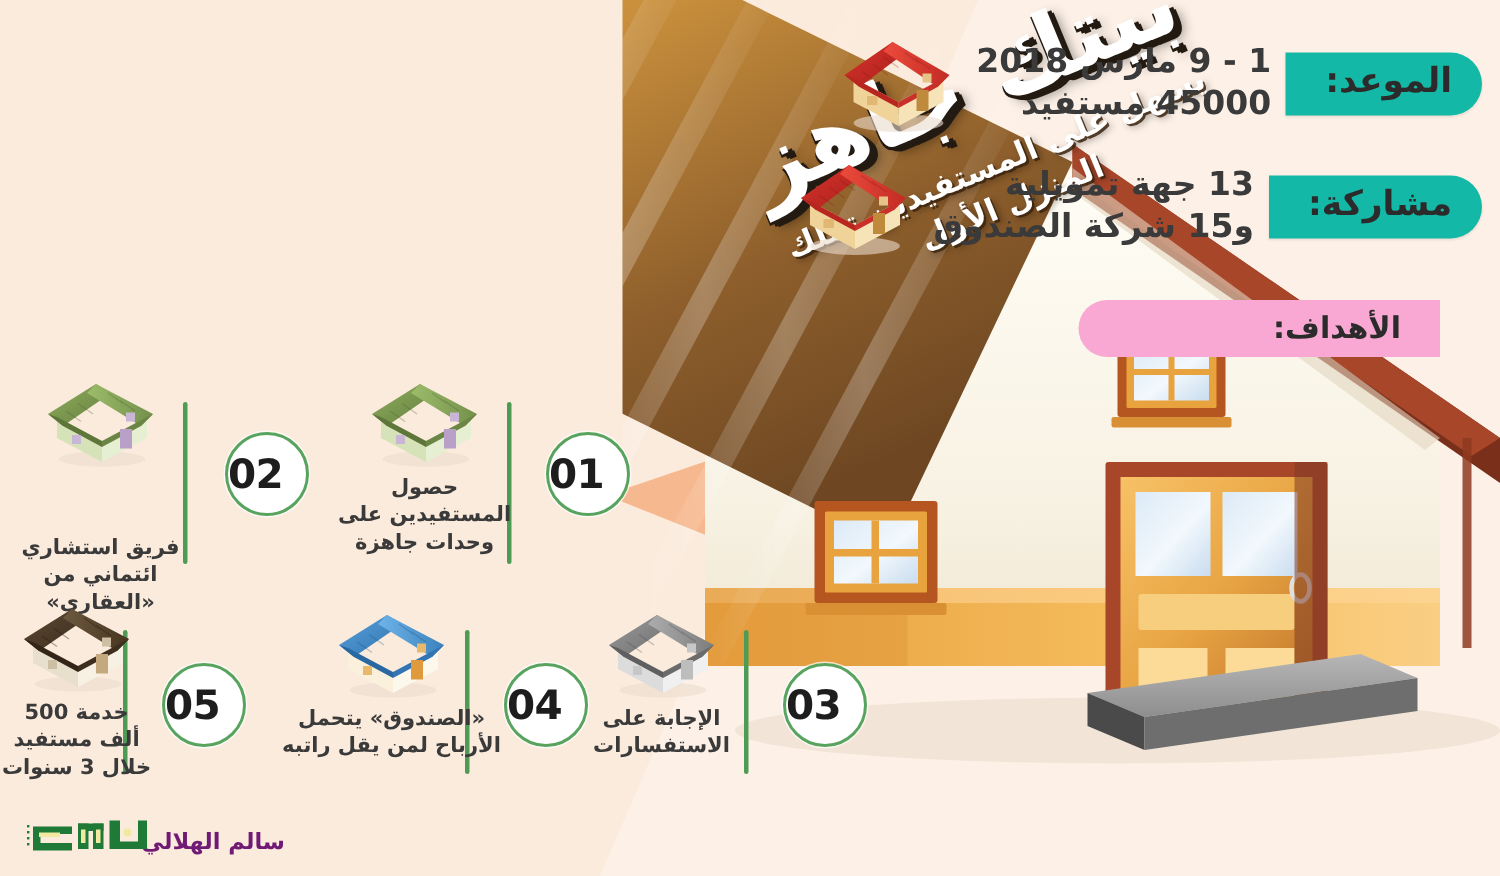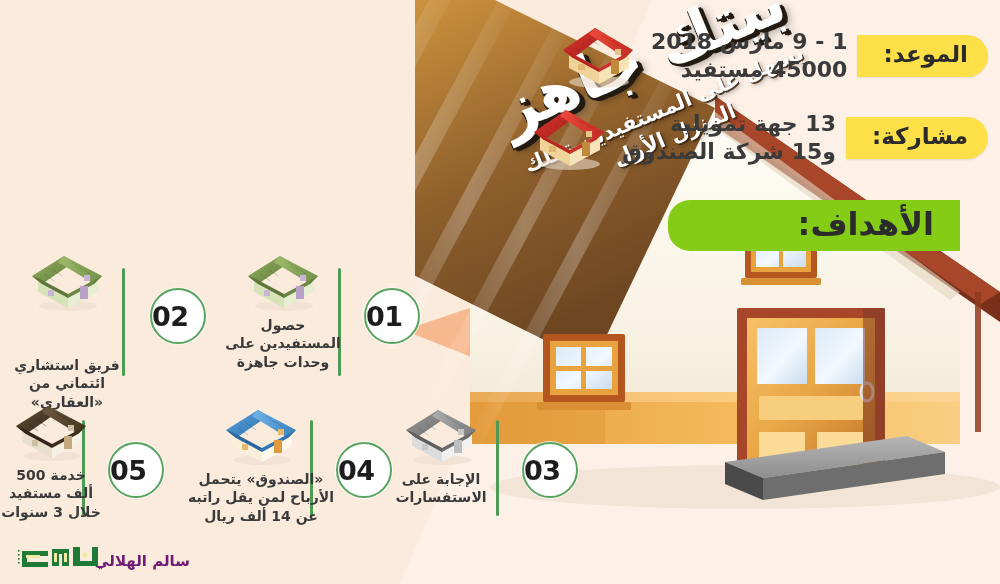--- a/index.html
+++ b/index.html
@@ -15,41 +15,41 @@
   .bg-wedge{
     position:absolute;left:400px;top:0;width:600px;height:584px;
     background:#FDF1E7;
     clip-path:polygon(42% 0, 100% 0, 100% 100%, 0 100%);
     z-index:0;
   }
 
   
   .info-row{position:absolute;display:flex;align-items:center;gap:10px;z-index:6;}
   .pill{
-    background:#fde047;color:#2B2B2B;
+    background:#14b8a6;color:#2B2B2B;
     border-radius:0 22px 22px 0;
     font-size:23px;font-weight:bold;
     padding:7px 20px 9px 26px;
     line-height:1.1;white-space:nowrap;
     box-shadow:0 1px 2px rgba(0,0,0,.10);
   }
   .info-text{
     text-align:right;color:#3A3A3A;
     font-size:22px;font-weight:bold;line-height:1.28;white-space:nowrap;
   }
 
   
   .mini-house{position:relative;flex:0 0 auto;}
 
   
   .goals-pill{
     position:absolute;right:40px;top:200px;z-index:6;
-    background:#84cc16;color:#2B2B2B;
+    background:#f9a8d4;color:#2B2B2B;
     border-radius:22px 0 0 22px;
-    font-size:32px;font-weight:bold;
+    font-size:20px;font-weight:bold;
     padding:7px 26px 9px 130px;
     line-height:1.1;white-space:nowrap;text-align:right;
   }
 
   
   .goal{position:absolute;z-index:6;display:flex;flex-direction:column;align-items:center;width:118px;}
   .goal-icon{height:62px;display:flex;align-items:flex-end;justify-content:center;}
   .goal-caption{
     margin-top:4px;text-align:center;color:#3A3A3A;
     font-size:14px;font-weight:bold;line-height:1.32;
@@ -469,21 +469,20 @@
             <line x1="56" y1="19" x2="66" y2="26"></line>
         </g>
         <rect x="56" y="38" width="8" height="13" fill="#E09A3E"></rect>
         <rect x="24" y="42" width="6" height="6" fill="#E8B96B"></rect>
         <rect x="60" y="27" width="6" height="6" fill="#E8B96B"></rect>
       </svg>
     </div>
     <div class="goal-caption">
       <div>«الصندوق» يتحمل</div>
       <div>الأرباح لمن يقل راتبه</div>
-      <div>عن 14 ألف ريال</div>
     </div>
   </div>
 
   <div class="num-circle" style="left:108px;top:442px;">
     <span>05</span>
   </div>
   <div class="divider" style="left:82px;top:420px;height:96px;"></div>
   <div class="goal" style="left:-8px;top:400px;">
     <div class="goal-icon">
       <svg width="86" height="64" viewBox="0 0 86 64">

